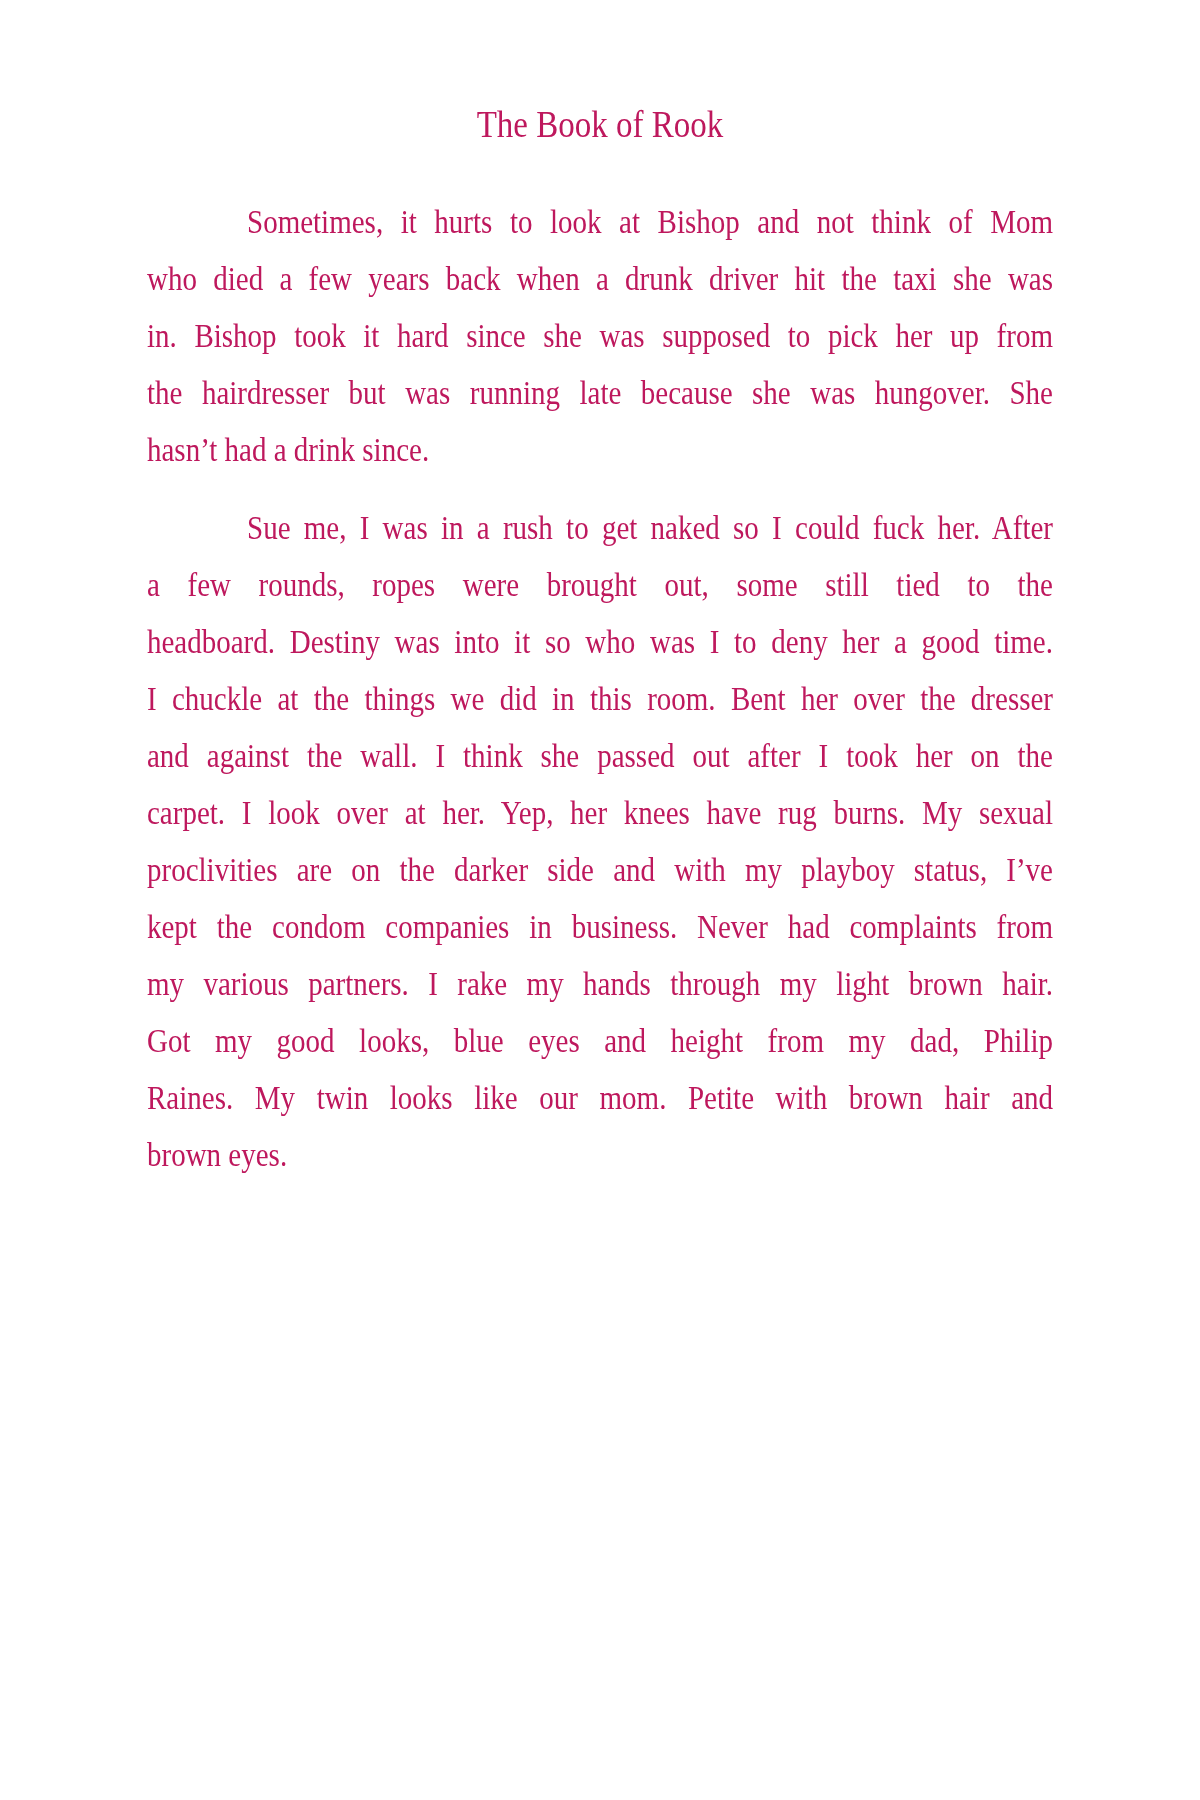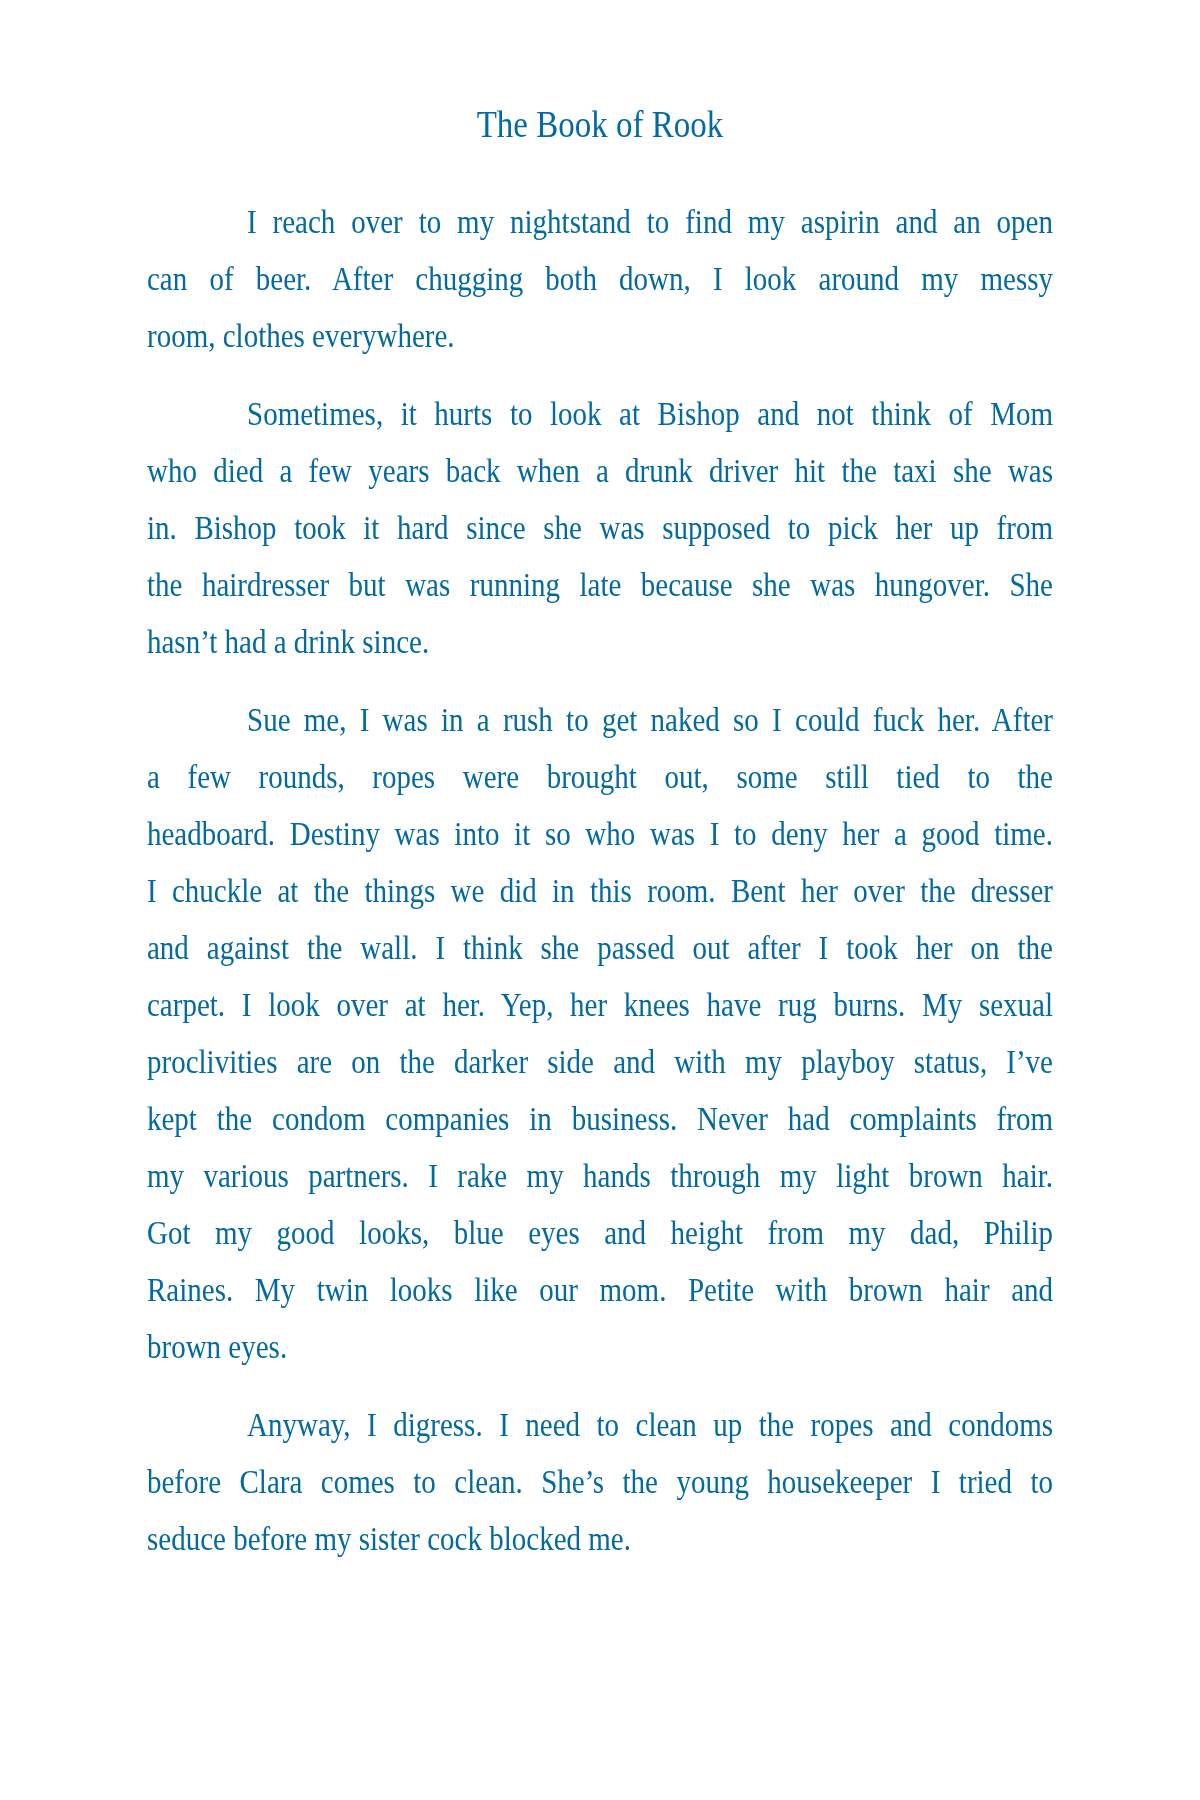--- a/index.html
+++ b/index.html
@@ -6,21 +6,21 @@
     margin: 0;
     padding: 0;
     background: #ffffff;
   }
   .page {
     position: relative;
     width: 1200px;
     height: 1628px;
     background: #ffffff;
     font-family: "Liberation Serif", "DejaVu Serif", serif;
-    color: #0369a1;
+    color: #be185d;
     overflow: hidden;
   }
   .content {
     position: absolute;
     left: 147px;
     top: 0;
     width: 906px;
   }
   .title {
     margin-top: 96px;
@@ -64,46 +64,36 @@
   }
 </style>
 </head>
 <body>
 
 <div class="page">
   <div class="content">
     <div class="title">The Book of Rook</div>
     <div id="body-text">
         <div class="para">
-          <div class="line first">I reach over to my nightstand to find my aspirin and an open</div>
-          <div class="line">can of beer. After chugging both down, I look around my messy</div>
-          <div class="line last">room, clothes everywhere.</div>
-        </div>
-        <div class="para">
           <div class="line first">Sometimes, it hurts to look at Bishop and not think of Mom</div>
           <div class="line">who died a few years back when a drunk driver hit the taxi she was</div>
           <div class="line">in. Bishop took it hard since she was supposed to pick her up from</div>
           <div class="line">the hairdresser but was running late because she was hungover. She</div>
           <div class="line last">hasn’t had a drink since.</div>
         </div>
         <div class="para">
           <div class="line first">Sue me, I was in a rush to get naked so I could fuck her. After</div>
           <div class="line">a few rounds, ropes were brought out, some still tied to the</div>
           <div class="line">headboard. Destiny was into it so who was I to deny her a good time.</div>
           <div class="line">I chuckle at the things we did in this room. Bent her over the dresser</div>
           <div class="line">and against the wall. I think she passed out after I took her on the</div>
           <div class="line">carpet. I look over at her. Yep, her knees have rug burns. My sexual</div>
           <div class="line">proclivities are on the darker side and with my playboy status, I’ve</div>
           <div class="line">kept the condom companies in business. Never had complaints from</div>
           <div class="line">my various partners. I rake my hands through my light brown hair.</div>
           <div class="line">Got my good looks, blue eyes and height from my dad, Philip</div>
           <div class="line">Raines. My twin looks like our mom. Petite with brown hair and</div>
           <div class="line last">brown eyes.</div>
         </div>
-        <div class="para">
-          <div class="line first">Anyway, I digress. I need to clean up the ropes and condoms</div>
-          <div class="line">before Clara comes to clean. She’s the young housekeeper I tried to</div>
-          <div class="line last">seduce before my sister cock blocked me.</div>
-        </div>
       </div>
   </div>
   <div class="page-number">3</div>
 </div>
 
 </body></html>

